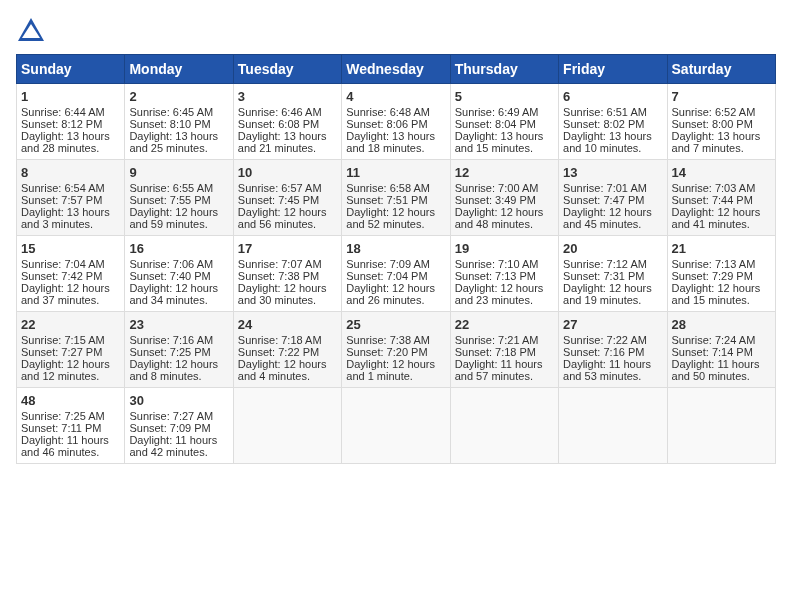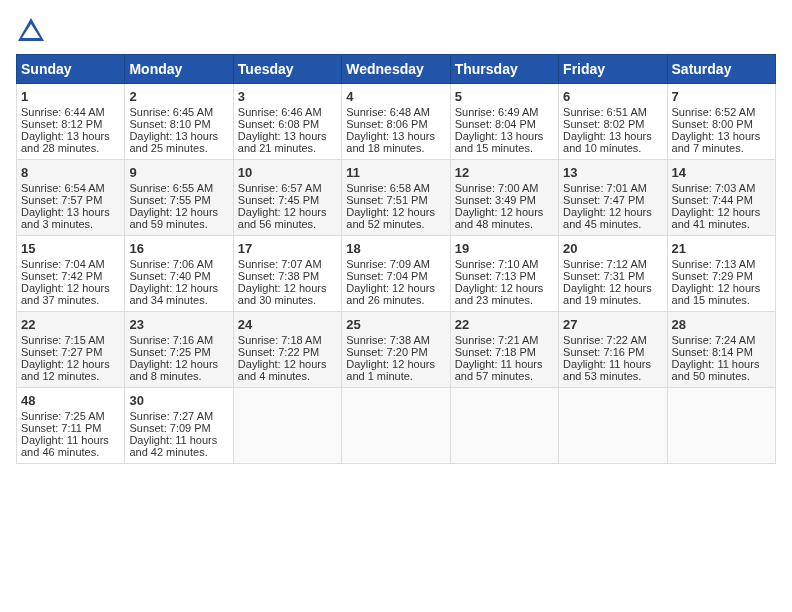--- a/index.html
+++ b/index.html
@@ -146,21 +146,21 @@
         <td><span class="day-num">20</span><span>Sunrise: 7:12 AM</span><br><span>Sunset: 7:31 PM</span><br><span>Daylight: 12 hours and 19 minutes.</span></td>
         <td><span class="day-num">21</span><span>Sunrise: 7:13 AM</span><br><span>Sunset: 7:29 PM</span><br><span>Daylight: 12 hours and 15 minutes.</span></td>
       </tr>
       <tr>
         <td><span class="day-num">22</span><span>Sunrise: 7:15 AM</span><br><span>Sunset: 7:27 PM</span><br><span>Daylight: 12 hours and 12 minutes.</span></td>
         <td><span class="day-num">23</span><span>Sunrise: 7:16 AM</span><br><span>Sunset: 7:25 PM</span><br><span>Daylight: 12 hours and 8 minutes.</span></td>
         <td><span class="day-num">24</span><span>Sunrise: 7:18 AM</span><br><span>Sunset: 7:22 PM</span><br><span>Daylight: 12 hours and 4 minutes.</span></td>
         <td><span class="day-num">25</span><span>Sunrise: 7:38 AM</span><br><span>Sunset: 7:20 PM</span><br><span>Daylight: 12 hours and 1 minute.</span></td>
         <td><span class="day-num">22</span><span>Sunrise: 7:21 AM</span><br><span>Sunset: 7:18 PM</span><br><span>Daylight: 11 hours and 57 minutes.</span></td>
         <td><span class="day-num">27</span><span>Sunrise: 7:22 AM</span><br><span>Sunset: 7:16 PM</span><br><span>Daylight: 11 hours and 53 minutes.</span></td>
-        <td><span class="day-num">28</span><span>Sunrise: 7:24 AM</span><br><span>Sunset: 8:14 PM</span><br><span>Daylight: 11 hours and 50 minutes.</span></td>
+        <td><span class="day-num">28</span><span>Sunrise: 7:24 AM</span><br><span>Sunset: 7:14 PM</span><br><span>Daylight: 11 hours and 50 minutes.</span></td>
       </tr>
       <tr>
         <td><span class="day-num">48</span><span>Sunrise: 7:25 AM</span><br><span>Sunset: 7:11 PM</span><br><span>Daylight: 11 hours and 46 minutes.</span></td>
         <td><span class="day-num">30</span><span>Sunrise: 7:27 AM</span><br><span>Sunset: 7:09 PM</span><br><span>Daylight: 11 hours and 42 minutes.</span></td>
         <td class="empty-cell"></td>
         <td class="empty-cell"></td>
         <td class="empty-cell"></td>
         <td class="empty-cell"></td>
         <td class="empty-cell"></td>
       </tr>

